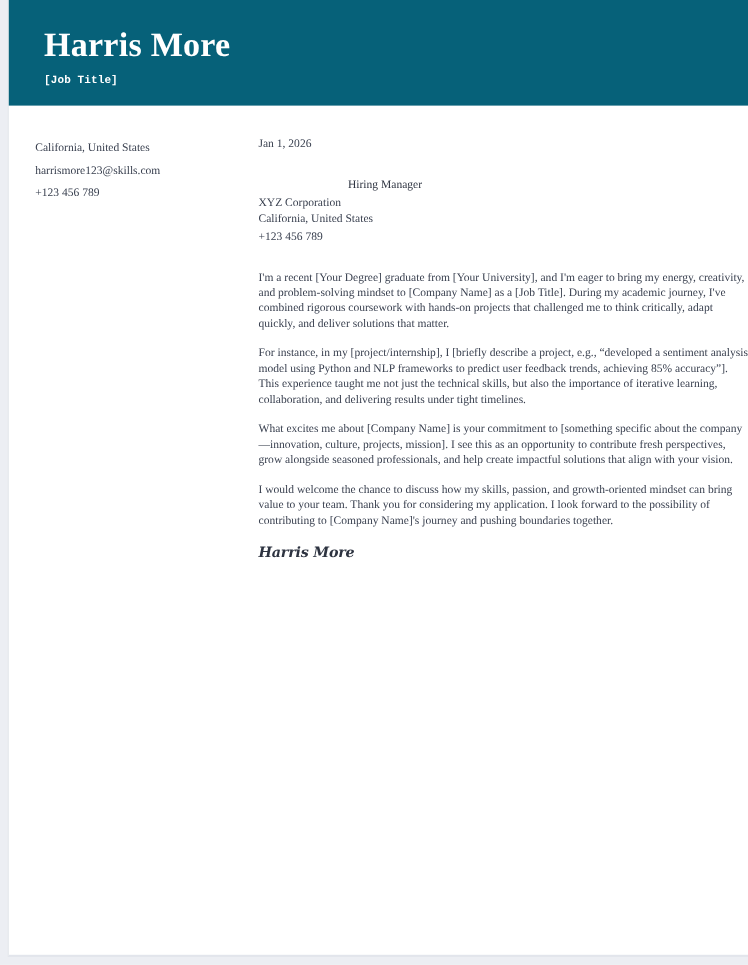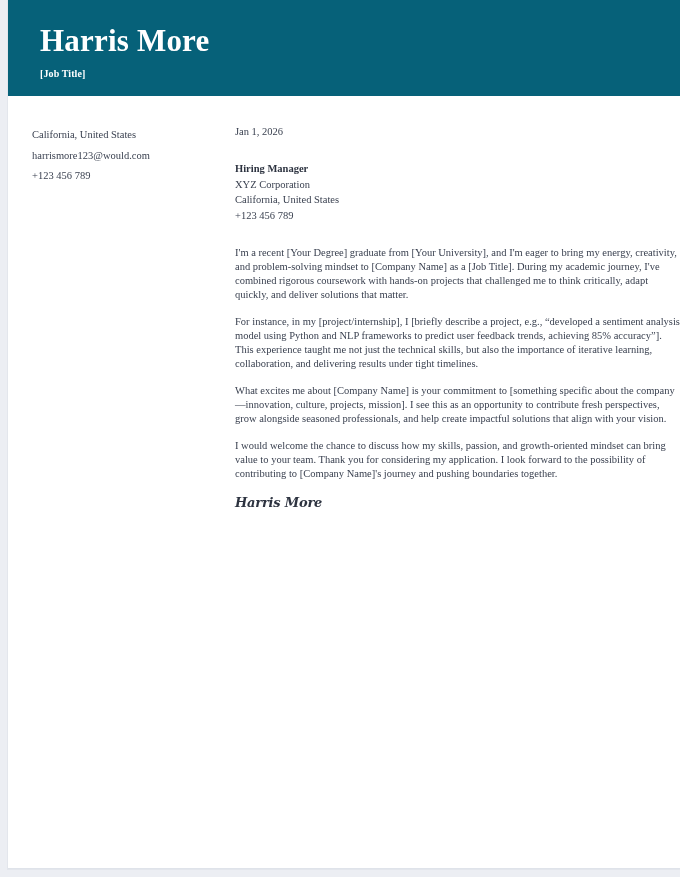--- a/index.html
+++ b/index.html
@@ -47,20 +47,21 @@
     letter-spacing: 0.2px;
     font-family: "Liberation Serif", "DejaVu Serif", serif;
   }
   .job-title {
     margin: 7px 0 0 0;
     font-size: 10px;
     line-height: 13px;
     font-weight: bold;
     color: #ffffff;
     letter-spacing: 0.1px;
+    font-family: Liberation Mono, monospace;
   }
 
   
   .content {
     position: absolute;
     left: 0;
     top: 96px;
     width: 672px;
   }
 
@@ -92,22 +93,23 @@
 
   .recipient {
     margin-top: 22px;
   }
   .recipient-line {
     font-size: 10.5px;
     line-height: 15.5px;
     color: #3a4150;
   }
   .recipient-line.bold {
-    font-weight: bold;
+    font-weight: normal;
     color: #2d3340;
+    text-align: center;
   }
 
   .subject {
     margin-top: 24px;
     font-size: 10.5px;
     line-height: 15px;
     color: #3a4150;
   }
 
   .salutation {
@@ -164,21 +166,21 @@
     <div class="header-inner">
       <h1 class="name">Harris More</h1>
       <div class="job-title">[Job Title]</div>
     </div>
   </div>
 
   <div class="content">
 
     <div class="contact-col">
       <div class="contact-line">California, United States</div>
-      <div class="contact-line">harrismore123@would.com</div>
+      <div class="contact-line">harrismore123@skills.com</div>
       <div class="contact-line">+123 456 789</div>
     </div>
 
     <div class="letter-col">
 
       <div class="date">Jan 1, 2026</div>
 
       <div class="recipient">
         <div class="recipient-line bold">Hiring Manager</div>
         <div class="recipient-line">XYZ Corporation</div>

